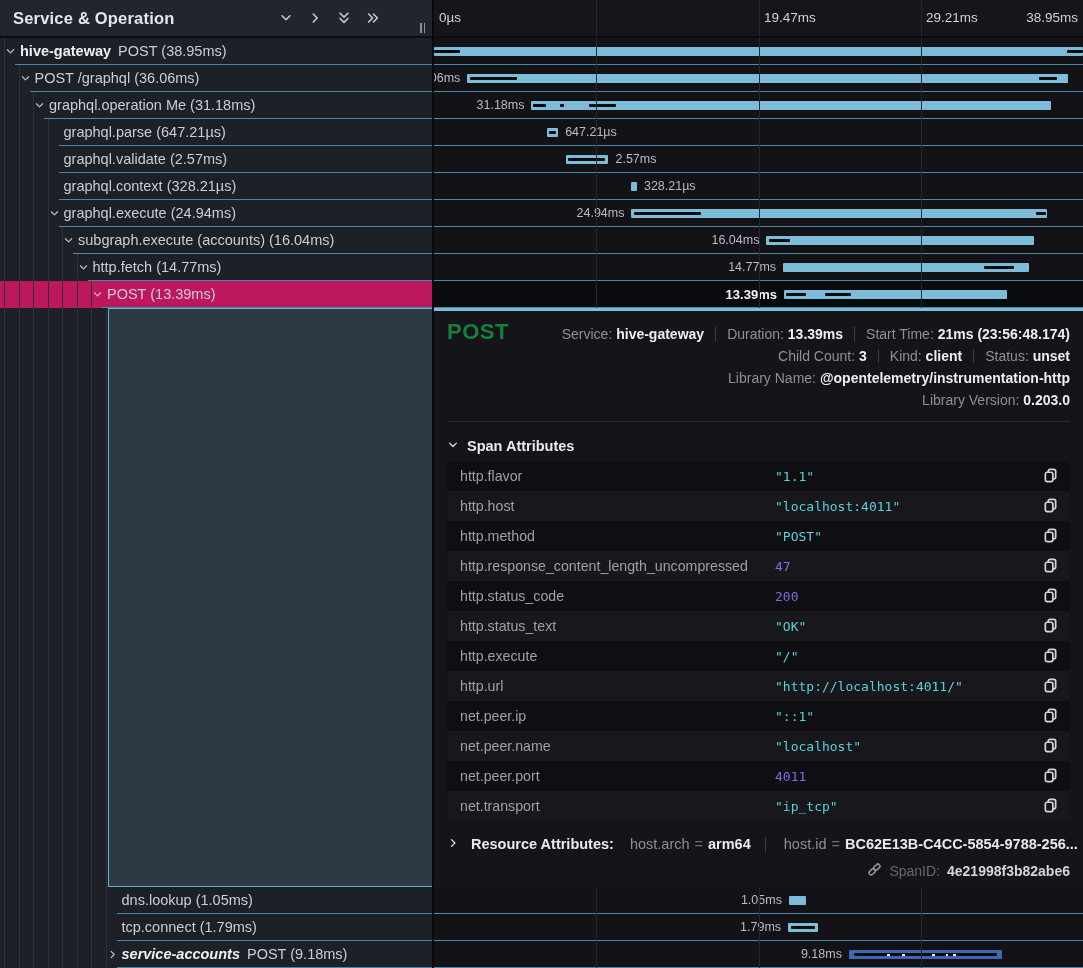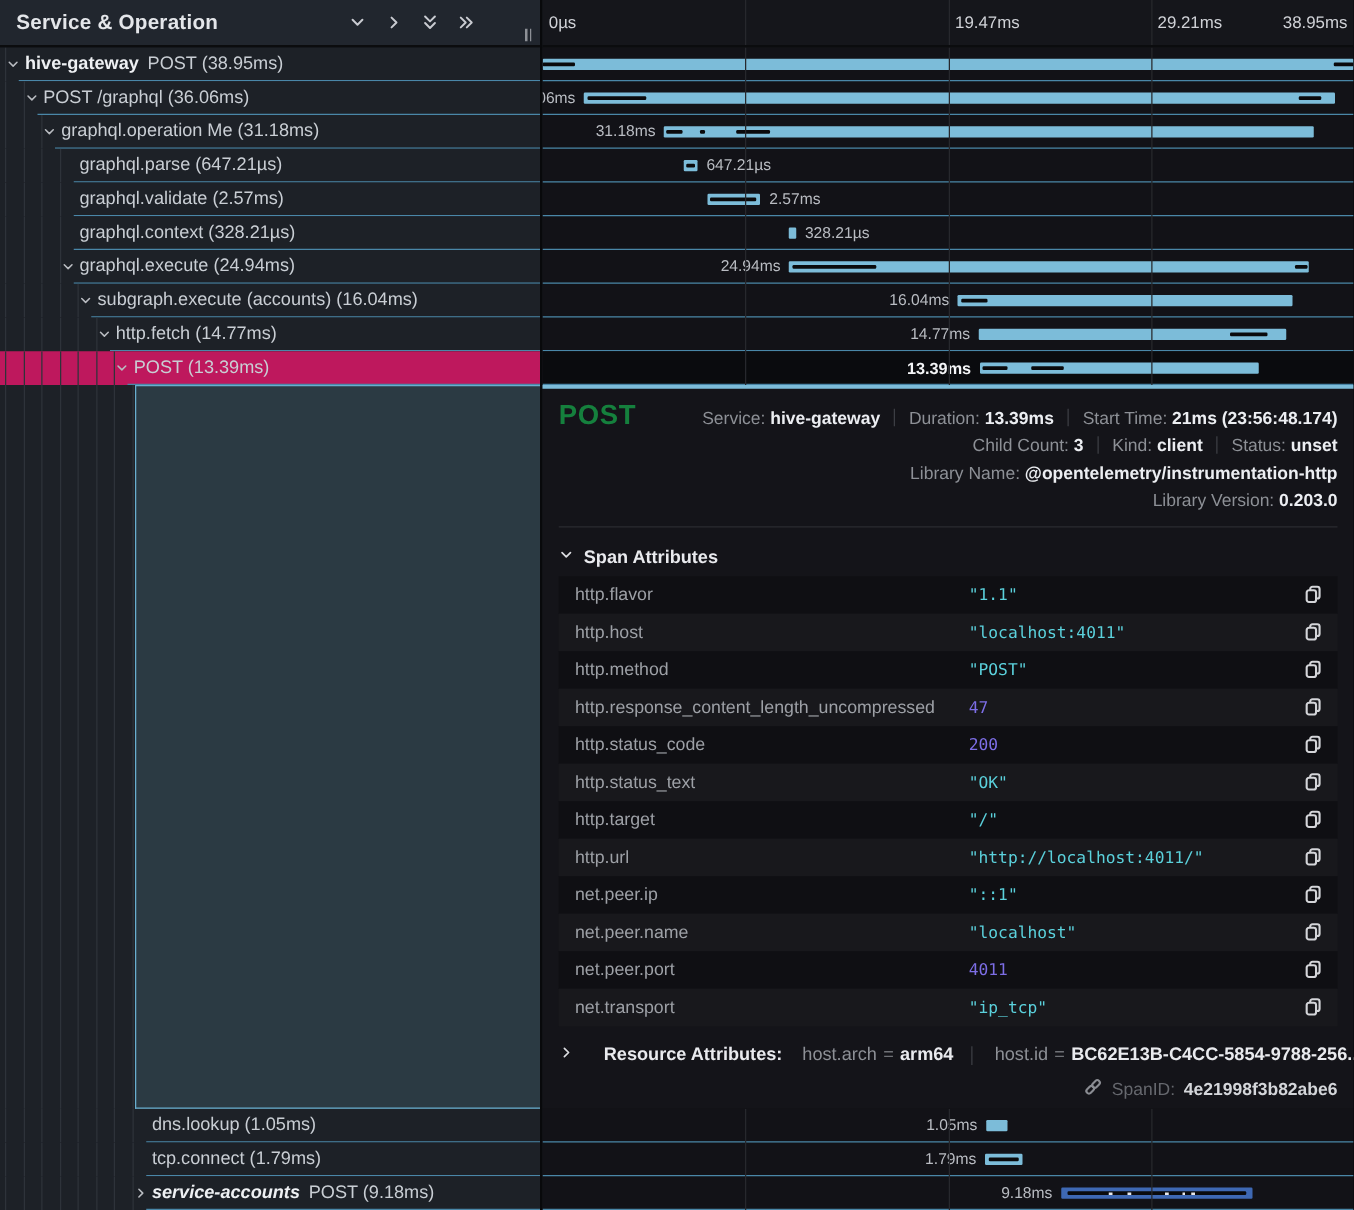--- a/index.html
+++ b/index.html
@@ -60,21 +60,21 @@
   .dp-section-hdr { position:absolute; left:13px; top:126px; height:18px; display:flex; align-items:center; gap:8px; cursor:pointer; }
   .dp-section-hdr .txt { font-size:14.5px; font-weight:700; color:#e9eaee; }
   .attr-table { position:absolute; left:13px; right:13px; top:150px; }
   .attr-row { height:30px; position:relative; display:flex; align-items:center; }
   .attr-row.dark { background:#0f0f13; }
   .attr-row.light { background:#18181c; }
   .attr-key { padding-left:13px; font-size:14.2px; color:#9da0a6; }
   .attr-val { position:absolute; left:328px; font-family:"DejaVu Sans Mono", monospace; font-size:13px; }
   .attr-copy { position:absolute; right:12px; top:7px; cursor:pointer; display:flex; }
   .dp-resource { position:absolute; left:13px; top:522px; height:22px; display:flex; align-items:center; font-size:14.5px; white-space:nowrap; }
-  .dp-resource .txt { font-weight:700; color:#e9eaee; margin-left:24px; }
+  .dp-resource .txt { font-weight:700; color:#e9eaee; margin-left:12px; }
   .dp-resource .k { color:#8d9096; margin-left:16px; }
   .dp-resource .eq { color:#6f7176; margin:0 5px; }
   .dp-resource .v { color:#e9eaee; font-weight:700; }
   .dp-resource .vdiv { width:1px; height:15px; background:#3c3e44; margin-left:14px; margin-right:2px; }
   .dp-spanid { position:absolute; right:13px; top:550px; height:20px; display:flex; align-items:center; gap:7px; font-size:14px; }
   .dp-spanid .lbl { color:#66686e; }
   .dp-spanid .val { color:#d4d6da; font-weight:700; }
 </style>
 </head>
 <body>
@@ -427,21 +427,21 @@
             <div class="attr-key">http.status_text</div>
             <div class="attr-val" style="color: rgb(91, 209, 220);">"OK"</div>
             <div class="attr-copy">
               <svg width="15" height="15" viewBox="0 0 16 16" fill="none" stroke="#d4d5d9" stroke-width="1.8" stroke-linecap="round" stroke-linejoin="round">
                 <rect x="5.5" y="1.5" width="8" height="10" rx="2"></rect>
                 <rect x="2.5" y="4.5" width="8" height="10" rx="2" fill="#18181c"></rect>
               </svg>
             </div>
           </div>
           <div class="attr-row dark">
-            <div class="attr-key">http.target</div>
+            <div class="attr-key">http.execute</div>
             <div class="attr-val" style="color: rgb(91, 209, 220);">"/"</div>
             <div class="attr-copy">
               <svg width="15" height="15" viewBox="0 0 16 16" fill="none" stroke="#d4d5d9" stroke-width="1.8" stroke-linecap="round" stroke-linejoin="round">
                 <rect x="5.5" y="1.5" width="8" height="10" rx="2"></rect>
                 <rect x="2.5" y="4.5" width="8" height="10" rx="2" fill="#0f0f13"></rect>
               </svg>
             </div>
           </div>
           <div class="attr-row light">
             <div class="attr-key">http.url</div>

